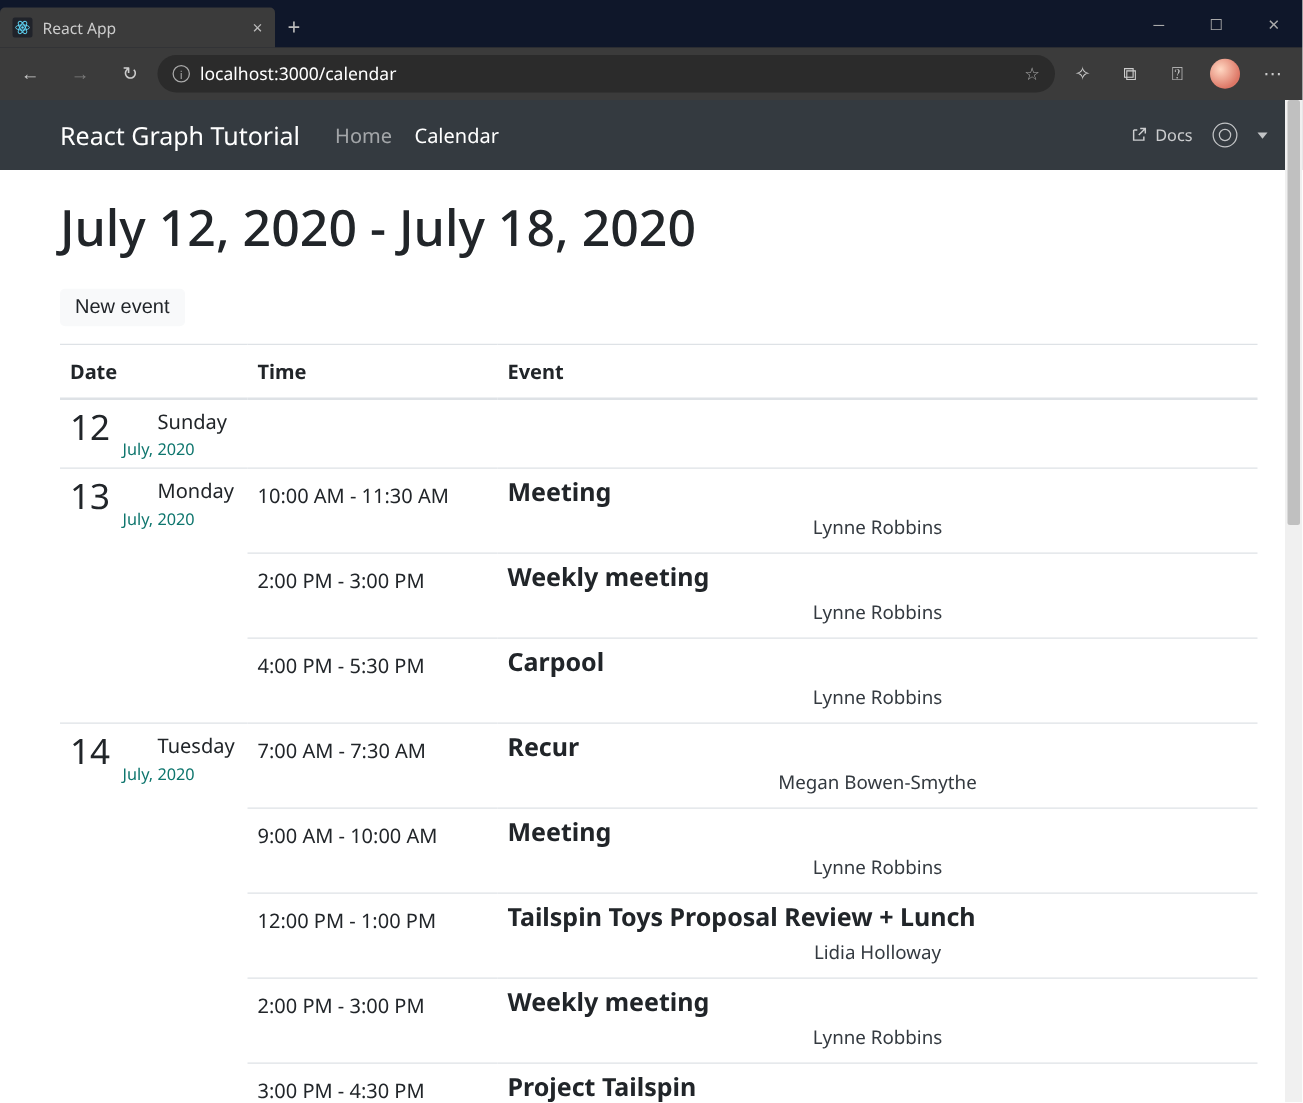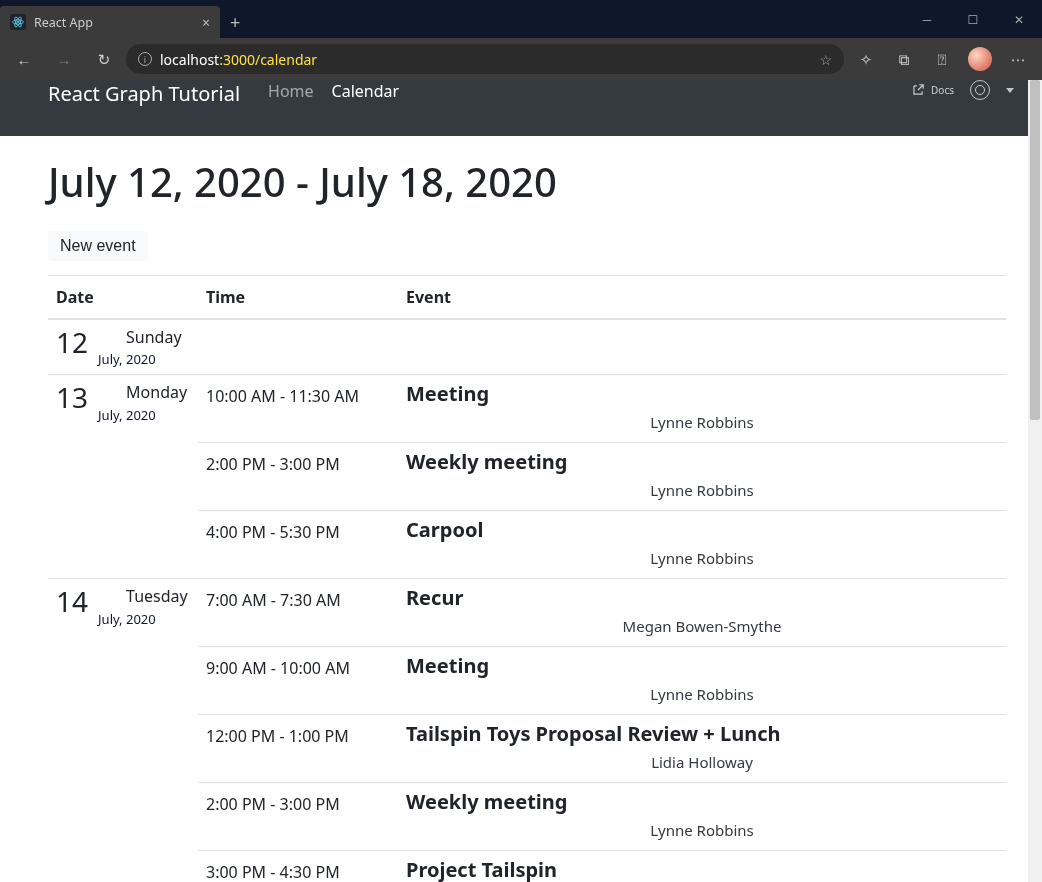--- a/index.html
+++ b/index.html
@@ -29,34 +29,34 @@
   .window-controls { margin-left:auto; display:flex; }
   .window-controls div { width:46px; height:38px; display:flex; align-items:center; justify-content:center; color:#aaa; font-size:12px; cursor:pointer;}
   .addr-bar { display:flex; align-items:center; height:42px; background:#3b3b3b; padding:0 6px; gap:4px; }
   .addr-btn { width:36px; height:32px; display:flex; align-items:center; justify-content:center; color:#ccc; cursor:pointer; font-size:15px; border-radius:4px;}
   .addr-input {
     flex:1; height:30px; background:#2b2b2b; border-radius:15px;
     display:flex; align-items:center; padding:0 12px; color:#ccc; font-size:14px; gap:8px;
   }
   .addr-input .info-icon { width:14px;height:14px;border:1.2px solid #aaa;border-radius:50%;font-size:9px;display:flex;align-items:center;justify-content:center;color:#aaa;}
   .url-host { color:#fff; }
-  .url-rest { color:#fde047;margin-top:37px; }
+  .url-rest { color:#ffffff;margin-top:37px; }
   .right-icons { display:flex; align-items:center; gap:2px; }
   .avatar { width:24px;height:24px;border-radius:50%;background:radial-gradient(circle at 35% 35%, #ffd7c2, #d76 70%); }
   
   .viewport { position:relative; height: calc(882px - 80px); overflow:hidden; background:#fff; }
   .scroll-track { position:absolute; right:0; top:0; bottom:0; width:14px; background:#f0f0f0; }
   .scroll-thumb { position:absolute; right:2px; top:0; width:10px; height:340px; background:#c0c0c0; border-radius:2px;}
   
-  .app-nav { background:#343a40; color:#fff; height:56px; display:flex; align-items:flex-start; padding:0 28px 0 48px; }
+  .app-nav { background:#343a40; color:#fff; height:56px; display:flex; align-items:center; padding:0 28px 0 48px; }
   .brand { font-size:20px; font-weight:400; margin-right:28px; }
   .nav-link { font-size:16px; color:rgba(255,255,255,.55); margin-right:18px; cursor:pointer; }
   .nav-link.active { color:#fff; }
   .nav-right { margin-left:auto; display:flex; align-items:center; gap:16px; color:rgba(255,255,255,.75);}
-  .docs-link { display:flex; align-items:center; gap:6px; cursor:pointer; font-size:10px;}
+  .docs-link { display:flex; align-items:center; gap:6px; cursor:pointer; font-size:13px;}
   .user-icon { width:20px;height:20px;border:1.6px solid rgba(255,255,255,.7);border-radius:50%;display:flex;align-items:center;justify-content:center;}
   .user-icon::after{content:"";width:8px;height:8px;border:1.6px solid rgba(255,255,255,.7);border-radius:50%;}
   .caret { width:0;height:0;border-left:4px solid transparent;border-right:4px solid transparent;border-top:5px solid rgba(255,255,255,.7); cursor:pointer;}
   
   .content { padding: 18px 36px 0 48px; }
   h1.title { font-size:40px; font-weight:500; margin-bottom:22px; }
   .new-event-btn {
     background:#f8f9fa; border:1px solid #f8f9fa; color:#212529;
     font-size:16px; padding:5px 11px; border-radius:4px; cursor:pointer; margin-bottom:14px;
   }
@@ -66,21 +66,21 @@
     text-align:left; font-weight:700; font-size:16px;
     border-top:1px solid #dee2e6; border-bottom:2px solid #dee2e6;
     padding:10px 8px;
   }
   table.cal tbody td { border-top:1px solid #dee2e6; padding:6px 8px; vertical-align:top; }
   .col-date { width:150px; }
   .col-time { width:200px; }
   .date-cell { display:flex; gap:10px; align-items:flex-start; padding-top:2px;}
   .daynum { font-size:28px; line-height:1; font-weight:400;text-align:center; }
   .daymeta .dow { font-size:16px; line-height:1.15;margin-left:28px; }
-  .daymeta .mon { font-size:13px; color:#0f172a; margin-top:4px;}
+  .daymeta .mon { font-size:13px; color:#0f766e; margin-top:4px;}
   .time-text { font-size:16px; padding-top:4px; }
   .ev-title { font-size:20px; font-weight:700; line-height:1.25; }
   .ev-org { font-size:15px; color:#343a40; margin-top:6px; margin-bottom:4px;text-align:center;}
 </style>
 </head>
 <body>
 
 <div class="browser-chrome">
   <div class="tab-bar">
     <div class="tab">

